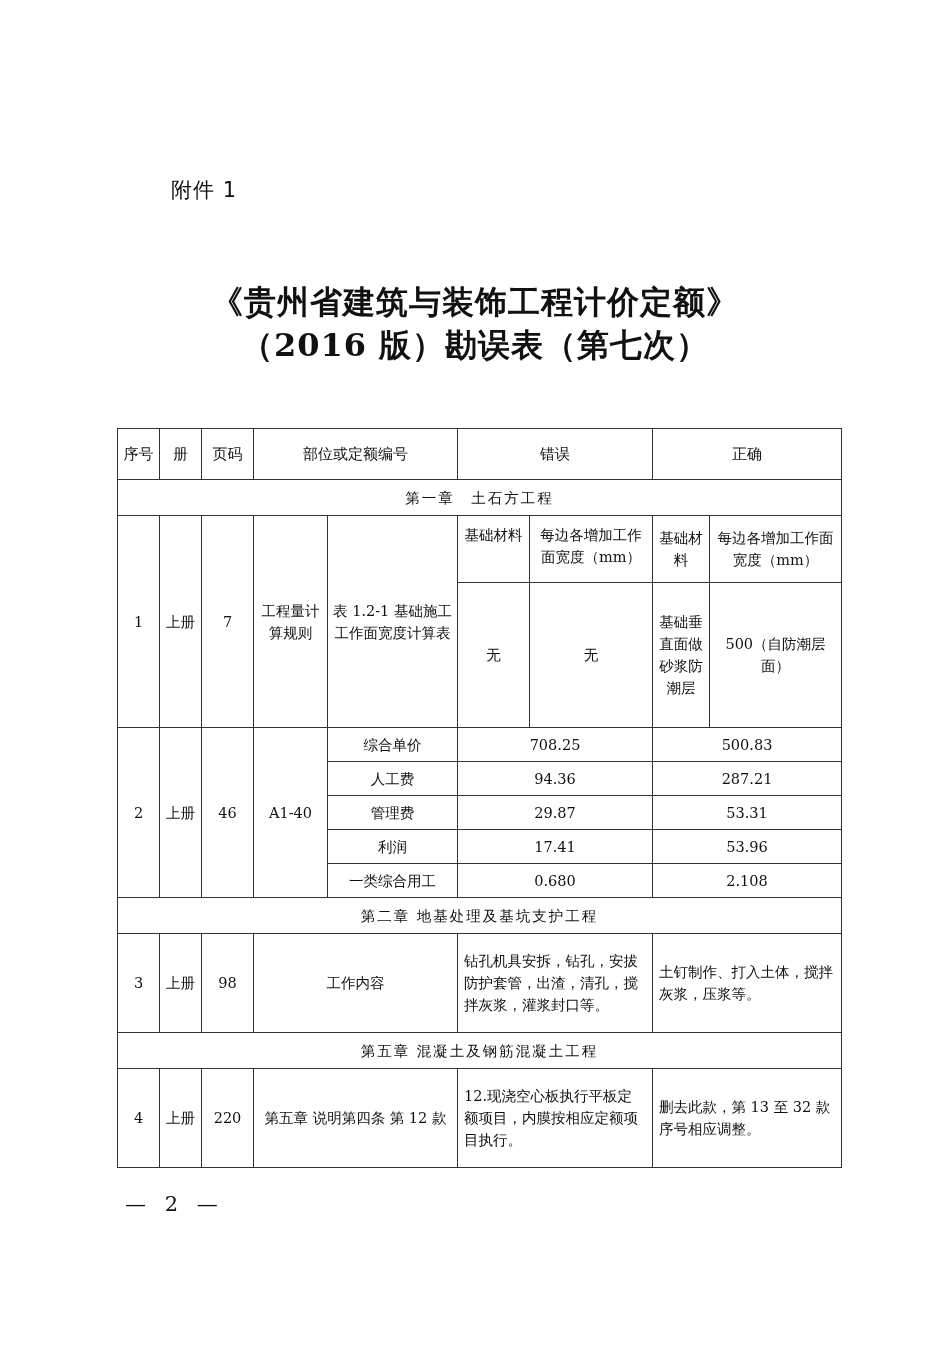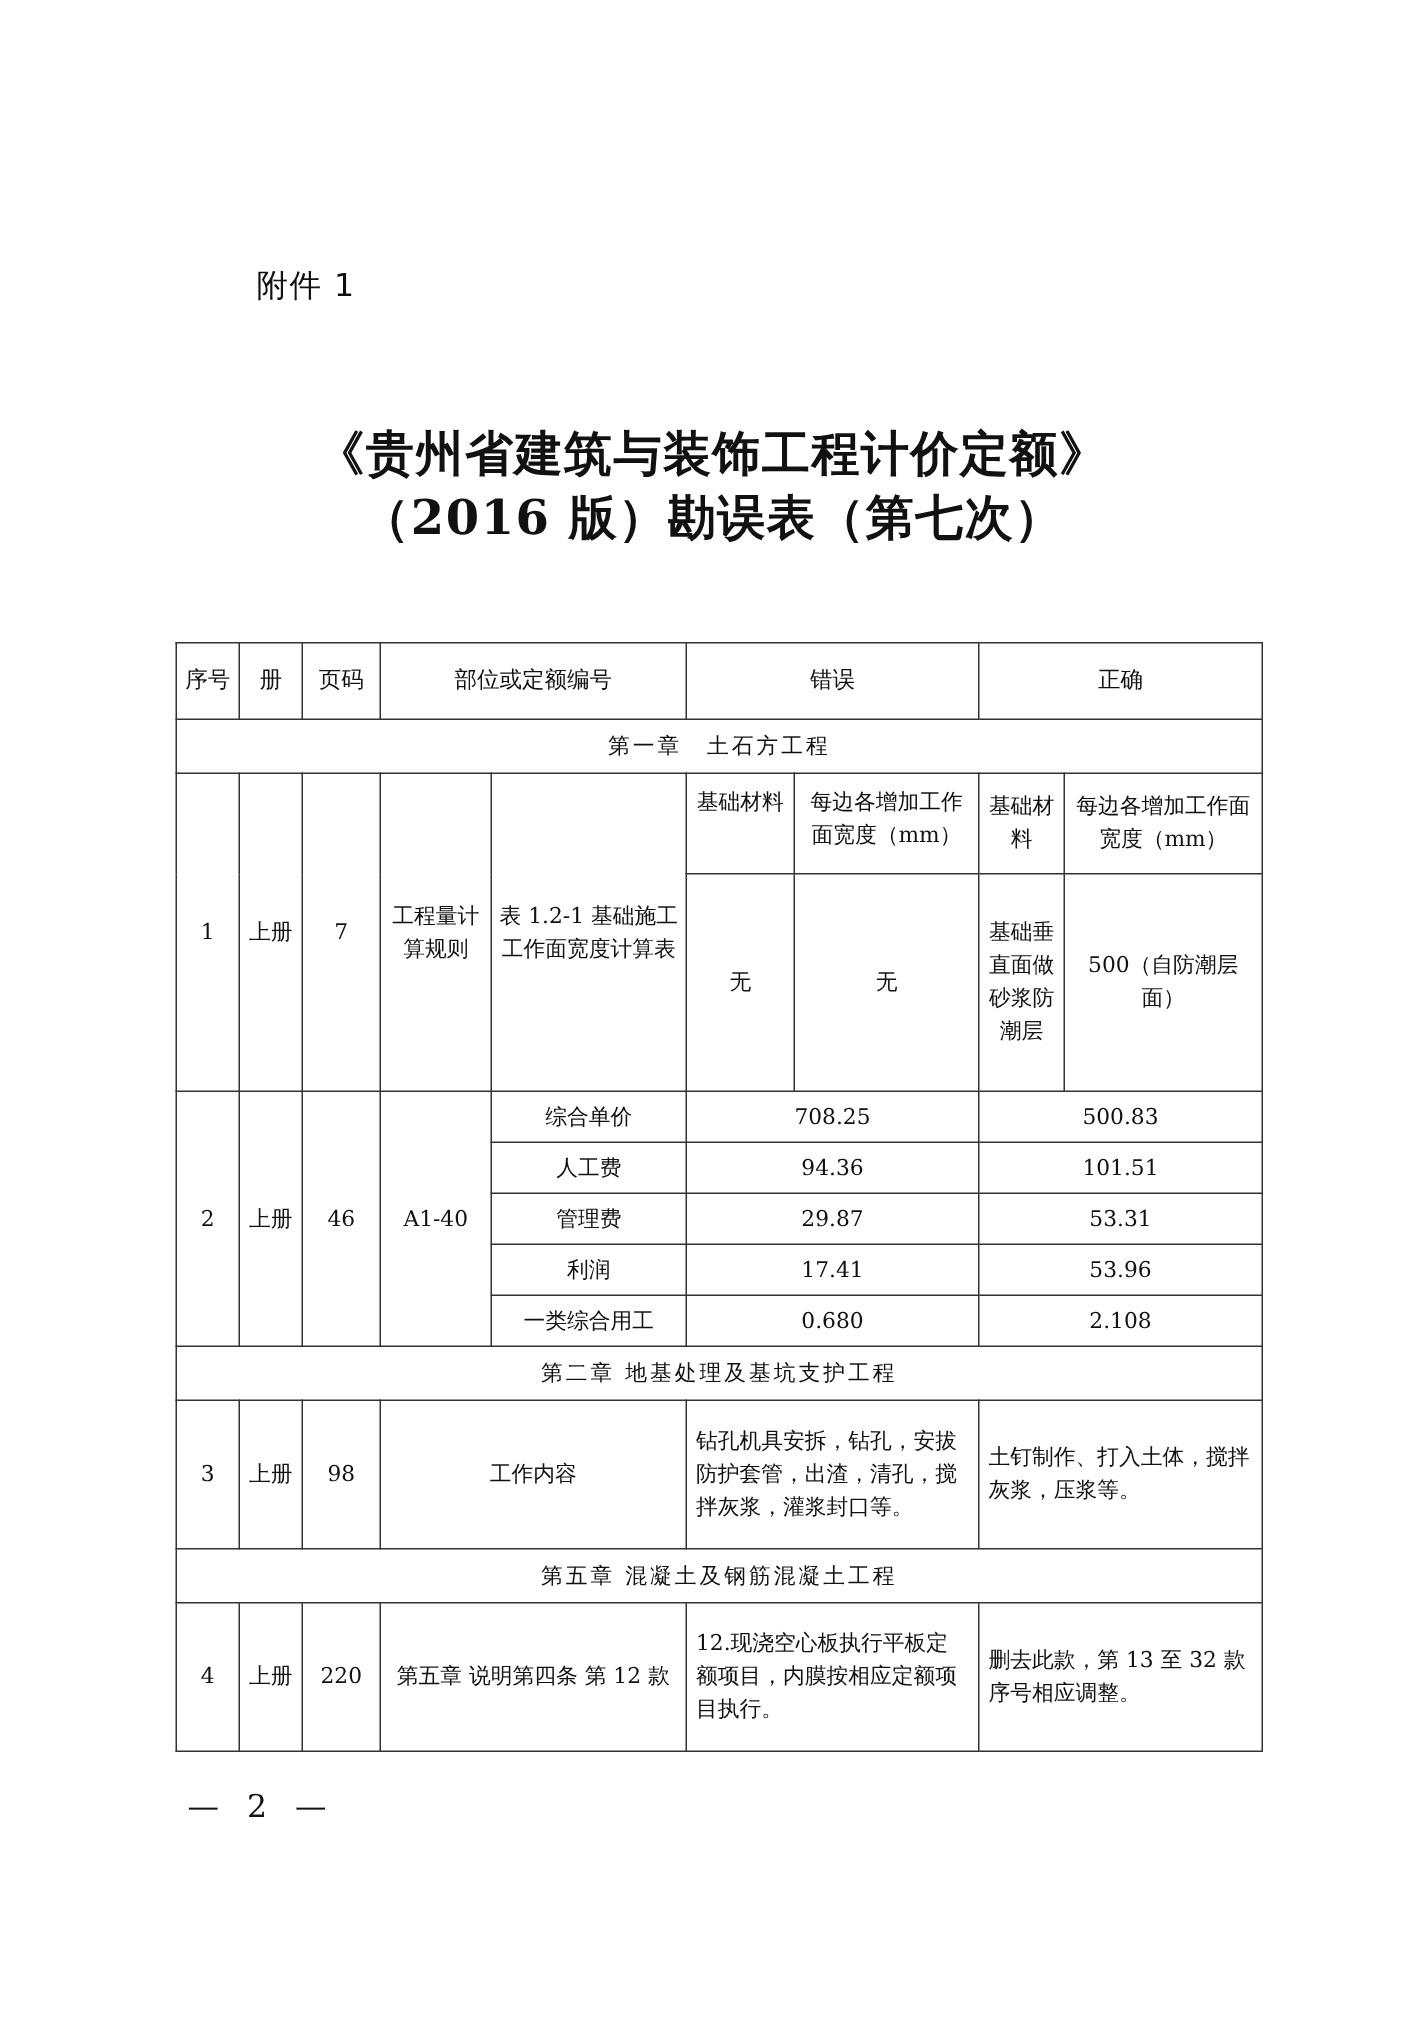--- a/index.html
+++ b/index.html
@@ -74,21 +74,21 @@
     <td rowspan="5">上册</td>
     <td rowspan="5">46</td>
     <td rowspan="5">A1-40</td>
     <td>综合单价</td>
     <td colspan="2">708.25</td>
     <td colspan="2">500.83</td>
   </tr>
   <tr style="height:34px">
     <td>人工费</td>
     <td colspan="2">94.36</td>
-    <td colspan="2">101.51</td>
+    <td colspan="2">287.21</td>
   </tr>
   <tr style="height:34px">
     <td>管理费</td>
     <td colspan="2">29.87</td>
     <td colspan="2">53.31</td>
   </tr>
   <tr style="height:34px">
     <td>利润</td>
     <td colspan="2">17.41</td>
     <td colspan="2">53.96</td>

